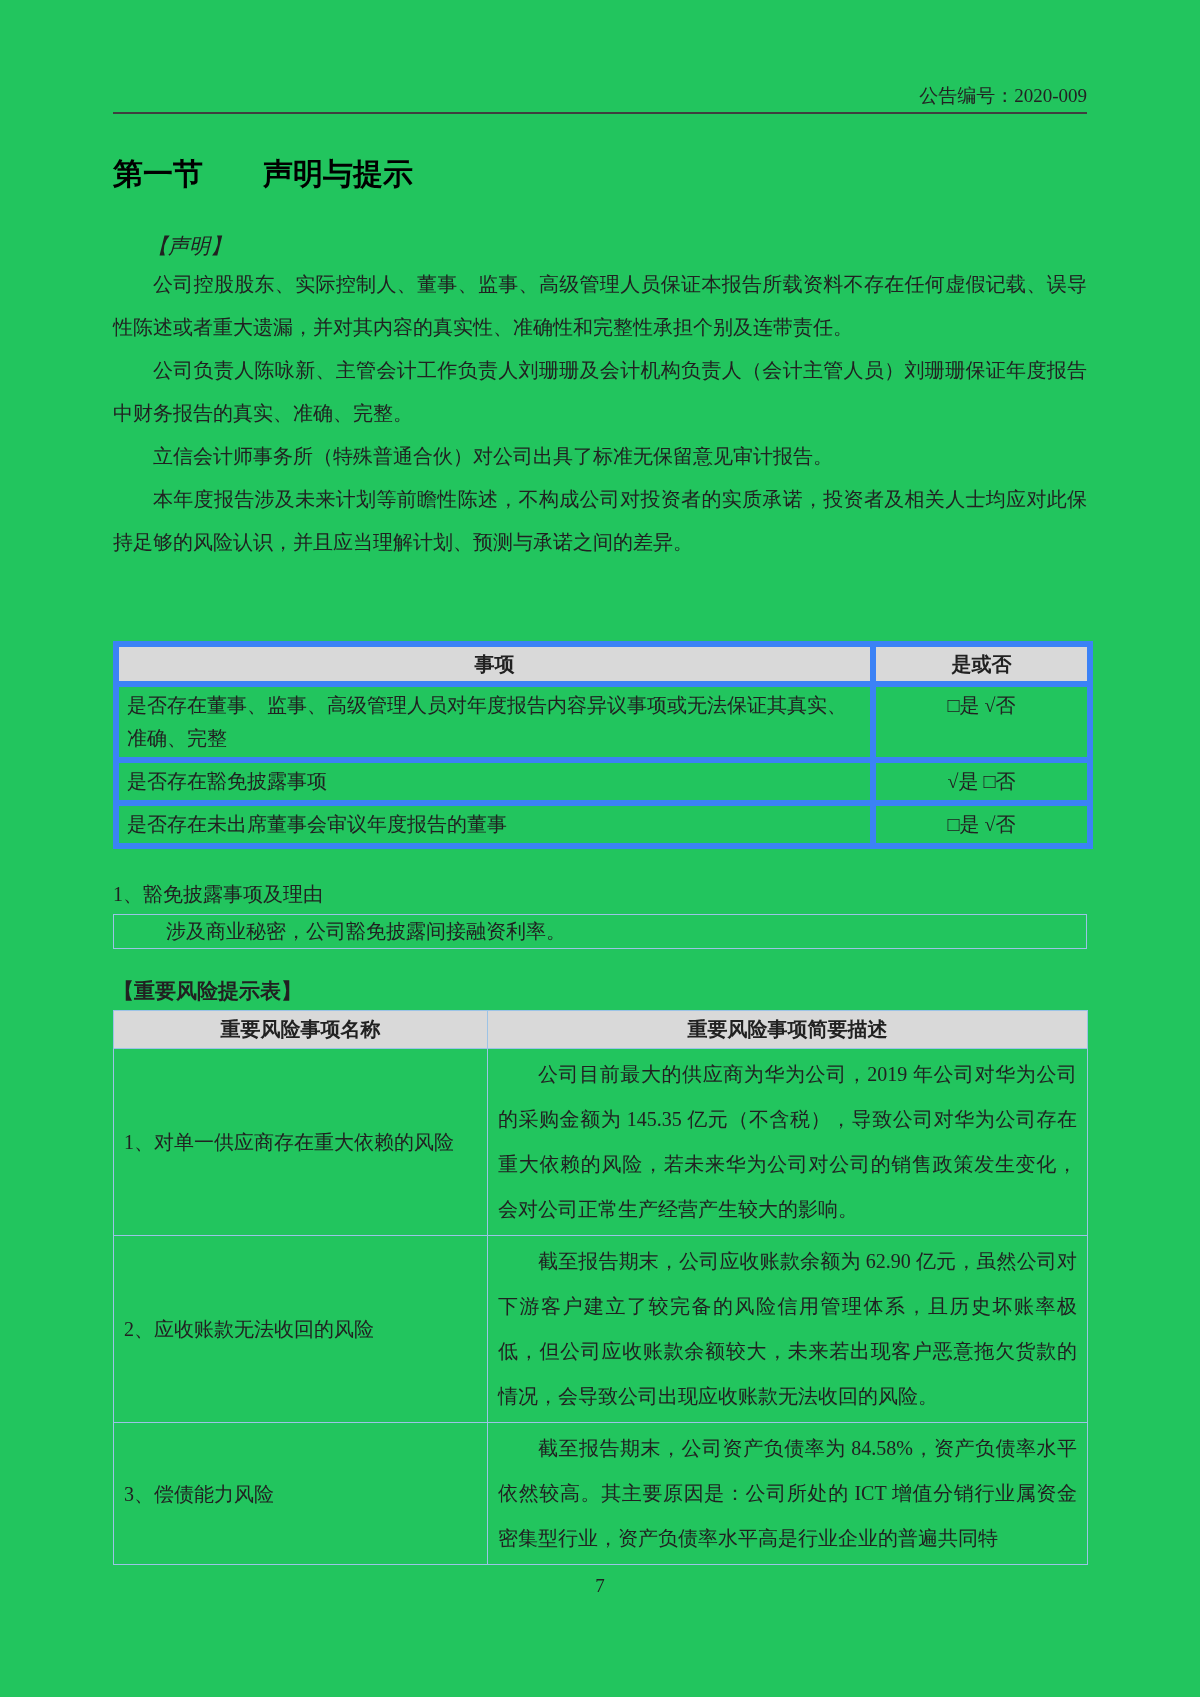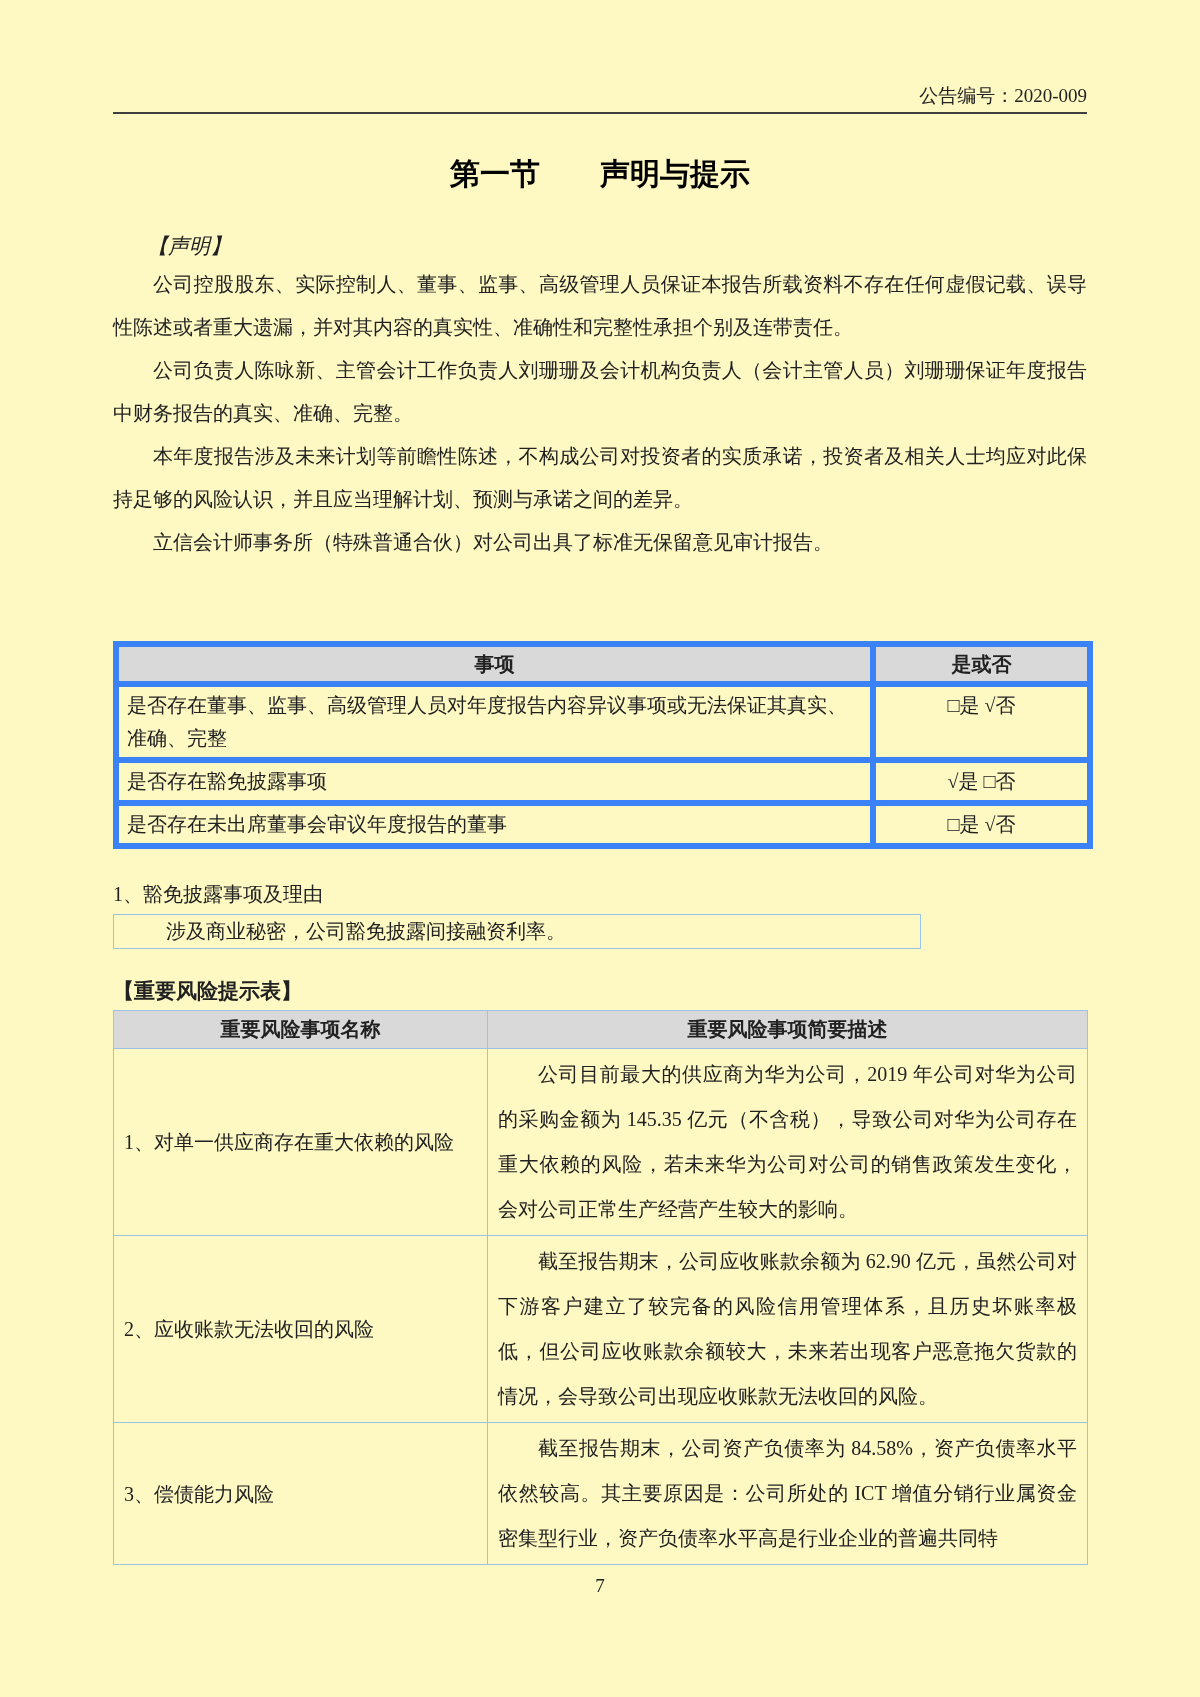--- a/index.html
+++ b/index.html
@@ -1,40 +1,40 @@
 <!DOCTYPE html>
 <html><head>
 <meta charset="utf-8">
 <style>
   html,body{margin:0;padding:0;background:#ffffff;}
   .page{
     position:relative;
     width:1200px;height:1697px;
     box-sizing:border-box;
     padding:0 113px;
-    background:#fef9c3;
+    background:#22c55e;
     font-family:"Liberation Serif","DejaVu Serif",serif;
     color:#212121;
     overflow:hidden;
   }
   .doc-number{
     margin-top:84px;
     text-align:right;
     font-size:19px;
     line-height:24px;
     color:#222;
   }
   .header-rule{
     margin-top:4px;
     border-bottom:2px solid #3f3f3f;
     height:0;
   }
   .title{
     margin:38px 0 0 0;
-    text-align:center;
+    text-align:left;
     font-size:30px;
     font-weight:bold;
     line-height:44px;
     color:#000;
   }
   .statement-heading{
     margin-top:36px;
     padding-left:34px;
     font-size:21px;
     line-height:28px;
@@ -78,21 +78,21 @@
   .matters tr.short td{height:33px;}
   .exemption-heading{
     margin-top:32px;
     font-size:20px;
     line-height:26px;
   }
   .exemption-box{
     margin-top:7px;
     border:1px solid #9CC3E6;
     box-sizing:border-box;
-    width:808px;
+    width:974px;
     padding:3px 8px;
     font-size:20px;
     line-height:27px;
     text-indent:44px;
   }
   .risk-heading{
     margin-top:28px;
     font-size:21px;
     font-weight:bold;
     line-height:28px;
@@ -141,22 +141,22 @@
 
   <div class="doc-number">公告编号：2020-009</div>
   <div class="header-rule"></div>
 
   <h1 class="title">第一节　　声明与提示</h1>
 
   <div class="statement-heading">【声明】</div>
 
   <p class="para">公司控股股东、实际控制人、董事、监事、高级管理人员保证本报告所载资料不存在任何虚假记载、误导性陈述或者重大遗漏，并对其内容的真实性、准确性和完整性承担个别及连带责任。</p>
   <p class="para">公司负责人陈咏新、主管会计工作负责人刘珊珊及会计机构负责人（会计主管人员）刘珊珊保证年度报告中财务报告的真实、准确、完整。</p>
+  <p class="para">立信会计师事务所（特殊普通合伙）对公司出具了标准无保留意见审计报告。</p>
   <p class="para">本年度报告涉及未来计划等前瞻性陈述，不构成公司对投资者的实质承诺，投资者及相关人士均应对此保持足够的风险认识，并且应当理解计划、预测与承诺之间的差异。</p>
-  <p class="para">立信会计师事务所（特殊普通合伙）对公司出具了标准无保留意见审计报告。</p>
 
   <table class="matters">
     <colgroup>
       <col style="width:757px">
       <col style="width:217px">
     </colgroup>
     <tbody>
         <tr>
       <th>事项</th>
       <th>是或否</th>

